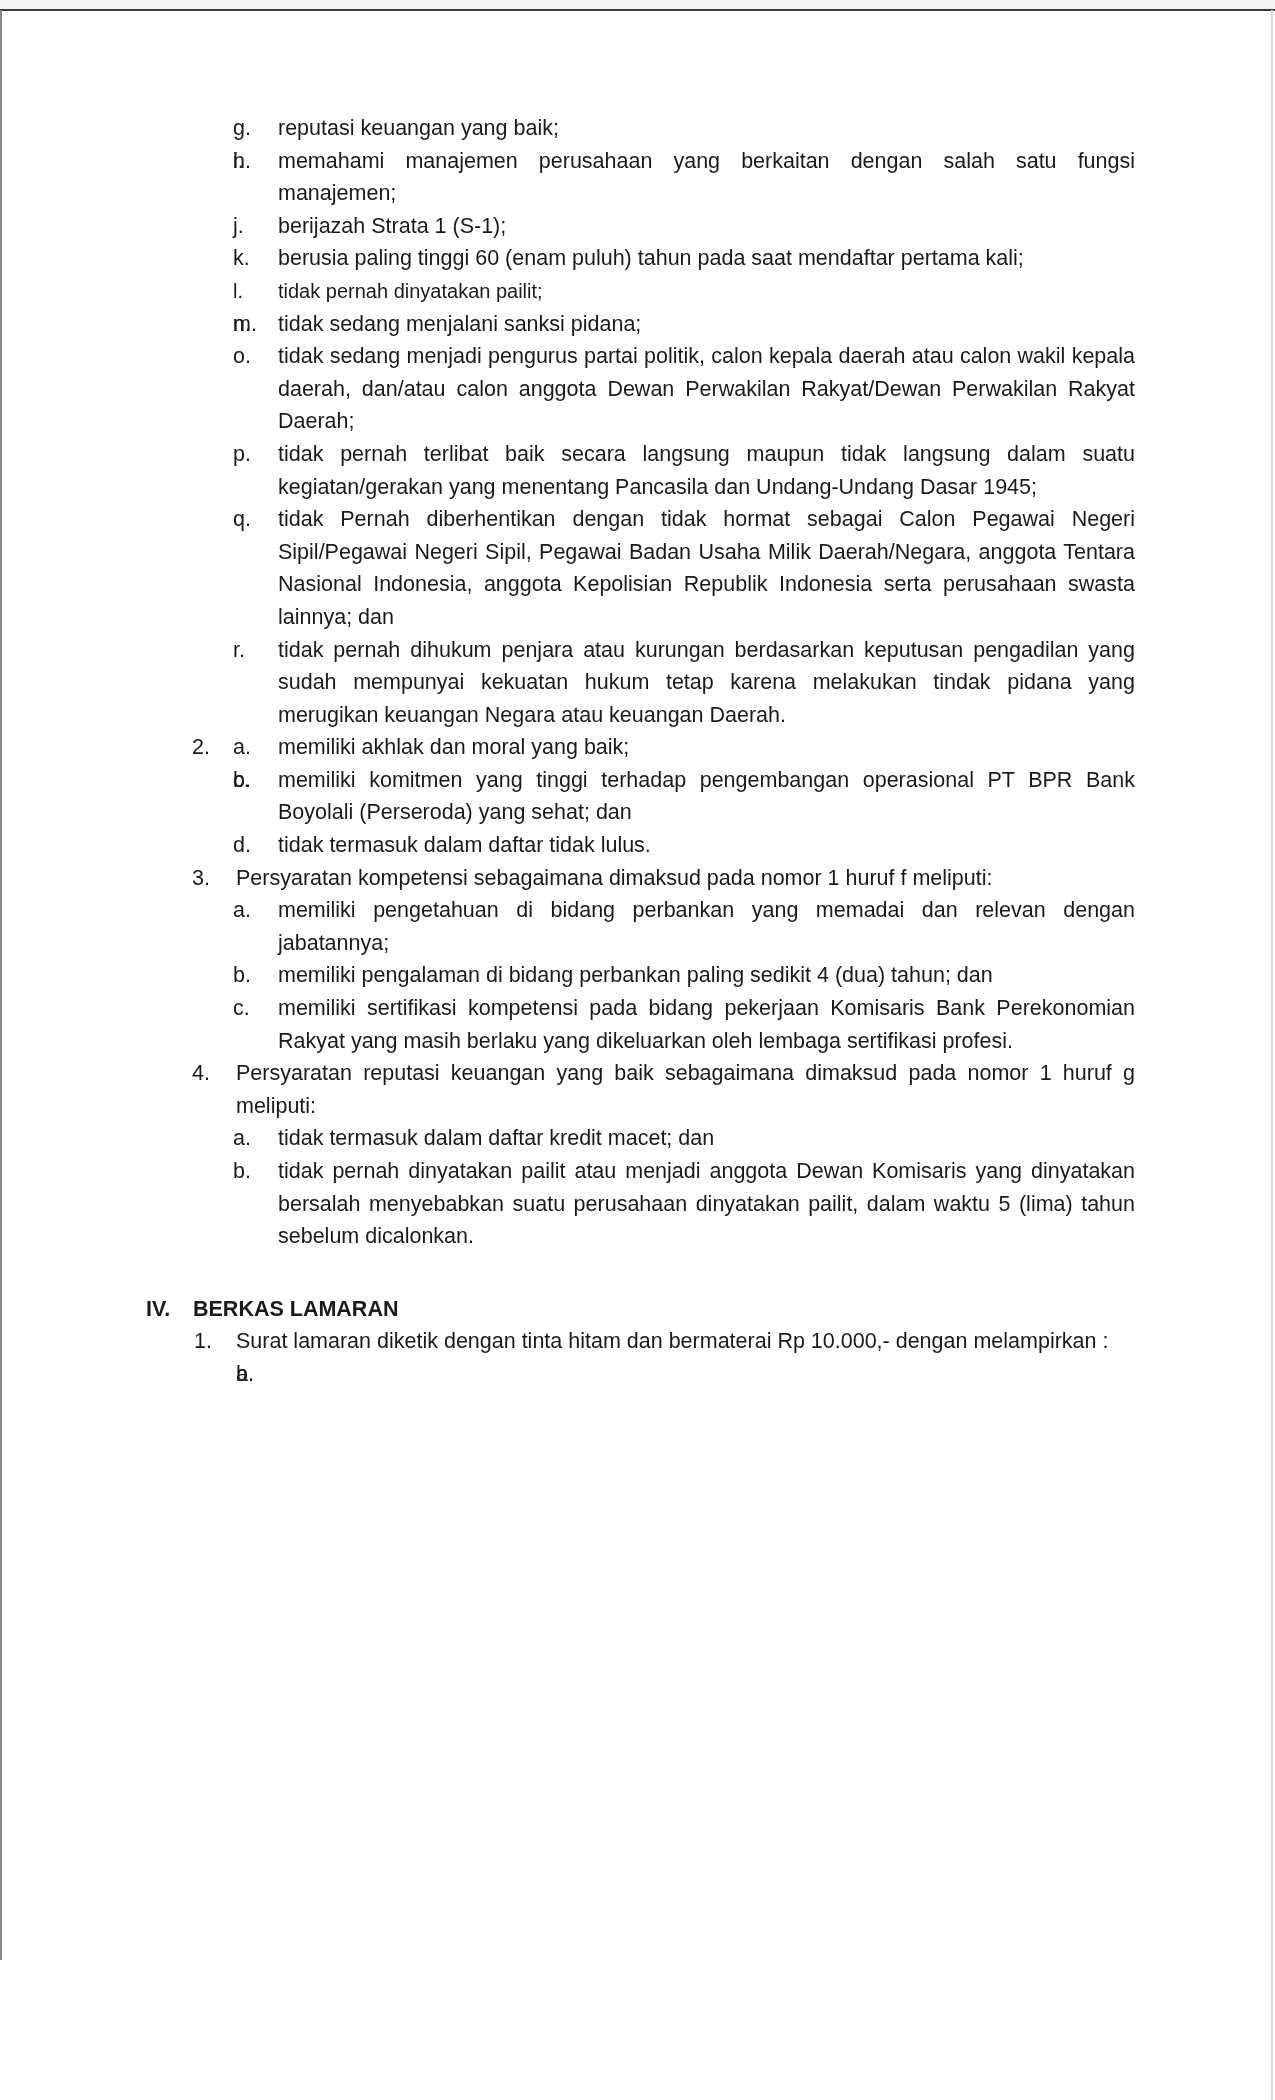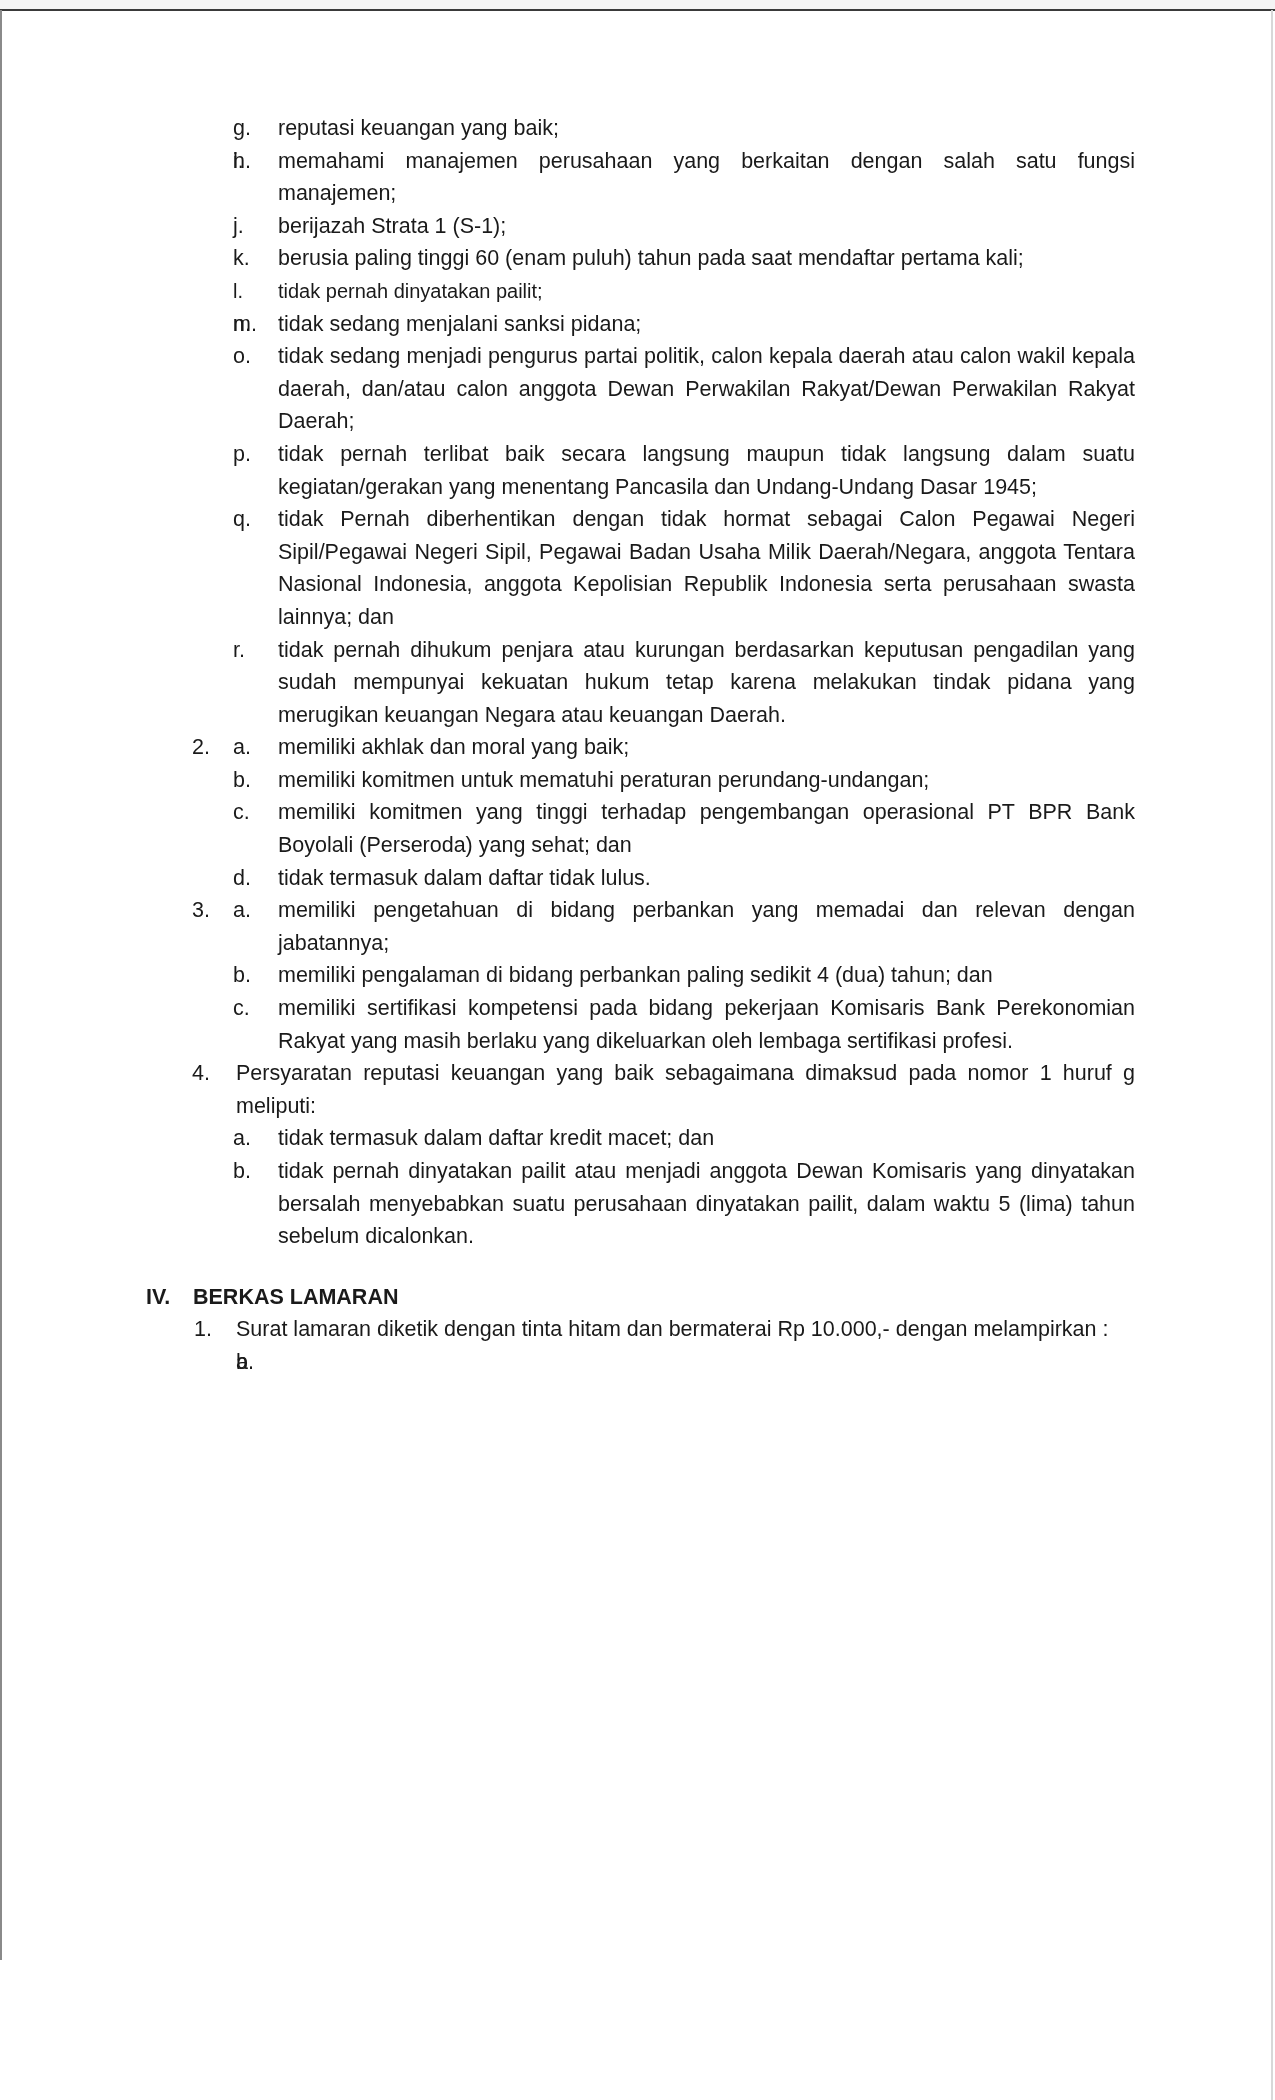--- a/index.html
+++ b/index.html
@@ -23,21 +23,21 @@
   }
   .row { position: relative; }
   .sub { padding-left: 278px; width: 857px; text-align: justify; text-align-last: left; }
   .sub > .mk { position: absolute; left: 233px; top: 0; }
   .num { padding-left: 236px; width: 899px; text-align: justify; text-align-last: left; }
   .num > .mk { position: absolute; left: 192px; top: 0; }
   .sub2 { padding-left: 282px; width: 853px; text-align: justify; text-align-last: left; }
   .sub2 > .mk { position: absolute; left: 236px; top: 0; }
   .num2 { padding-left: 236px; width: 899px; text-align: justify; text-align-last: left; }
   .num2 > .mk { position: absolute; left: 194px; top: 0; }
-  .heading { padding-left: 193px; font-weight: bold; margin-top: 28px; }
+  .heading { padding-left: 193px; font-weight: bold; margin-top: 40px; }
   .heading > .mk { position: absolute; left: 146px; top: 0; }
   .small { font-size: 20px; }
 </style>
 </head>
 <body>
 
 <div class="topbar"></div>
 <div class="leftline"></div>
 <div class="rightline"></div>
 
@@ -54,27 +54,27 @@
     <div class="row sub"><span class="mk">n.</span><span>tidak sedang menjalani sanksi pidana;</span></div>
     <div class="row sub"><span class="mk">o.</span><span>tidak sedang menjadi pengurus partai politik, calon kepala daerah atau calon wakil kepala daerah, dan/atau calon anggota Dewan Perwakilan Rakyat/Dewan Perwakilan Rakyat Daerah;</span></div>
     <div class="row sub"><span class="mk">p.</span><span>tidak pernah terlibat baik secara langsung maupun tidak langsung dalam suatu kegiatan/gerakan yang menentang Pancasila dan Undang-Undang Dasar 1945;</span></div>
     <div class="row sub"><span class="mk">q.</span><span>tidak Pernah diberhentikan dengan tidak hormat sebagai Calon Pegawai Negeri Sipil/Pegawai Negeri Sipil, Pegawai Badan Usaha Milik Daerah/Negara, anggota Tentara Nasional Indonesia, anggota Kepolisian Republik Indonesia serta perusahaan swasta lainnya; dan</span></div>
     <div class="row sub"><span class="mk">r.</span><span>tidak pernah dihukum penjara atau kurungan berdasarkan keputusan pengadilan yang sudah mempunyai kekuatan hukum tetap karena melakukan tindak pidana yang merugikan keuangan Negara atau keuangan Daerah.</span></div>
   </div>
 
   <div>
     <div class="row num"><span class="mk">2.</span></div>
     <div class="row sub"><span class="mk">a.</span><span>memiliki akhlak dan moral yang baik;</span></div>
-    <div class="row sub"><span class="mk">b.</span><span>memiliki komitmen untuk mematuhi peraturan perundang-undangan;</span></div>
+    <div class="row sub"><span class="mk">b.</span></div>
     <div class="row sub"><span class="mk">c.</span><span>memiliki komitmen yang tinggi terhadap pengembangan operasional PT BPR Bank Boyolali (Perseroda) yang sehat; dan</span></div>
     <div class="row sub"><span class="mk">d.</span><span>tidak termasuk dalam daftar tidak lulus.</span></div>
   </div>
 
   <div>
-    <div class="row num"><span class="mk">3.</span></div>
+    <div class="row num"><span class="mk">3.</span><span>Persyaratan kompetensi sebagaimana dimaksud pada nomor 1 huruf f meliputi:</span></div>
     <div class="row sub"><span class="mk">a.</span><span>memiliki pengetahuan di bidang perbankan yang memadai dan relevan dengan jabatannya;</span></div>
     <div class="row sub"><span class="mk">b.</span><span>memiliki pengalaman di bidang perbankan paling sedikit 4 (dua) tahun; dan</span></div>
     <div class="row sub"><span class="mk">c.</span><span>memiliki sertifikasi kompetensi pada bidang pekerjaan Komisaris Bank Perekonomian Rakyat yang masih berlaku yang dikeluarkan oleh lembaga sertifikasi profesi.</span></div>
   </div>
 
   <div>
     <div class="row num"><span class="mk">4.</span><span>Persyaratan reputasi keuangan yang baik sebagaimana dimaksud pada nomor 1 huruf g meliputi:</span></div>
     <div class="row sub"><span class="mk">a.</span><span>tidak termasuk dalam daftar kredit macet; dan</span></div>
     <div class="row sub"><span class="mk">b.</span><span>tidak pernah dinyatakan pailit atau menjadi anggota Dewan Komisaris yang dinyatakan bersalah menyebabkan suatu perusahaan dinyatakan pailit, dalam waktu 5 (lima) tahun sebelum dicalonkan.</span></div>
   </div>

